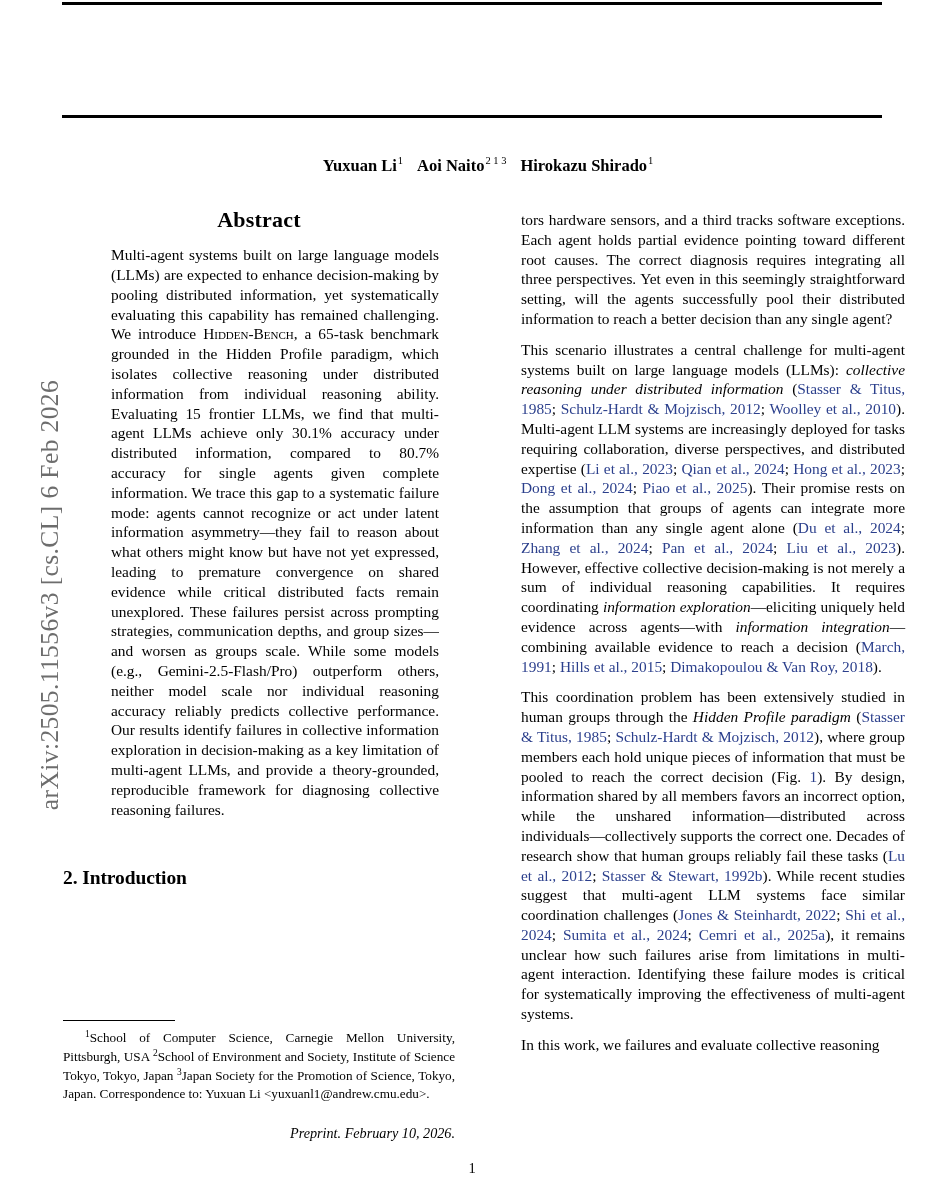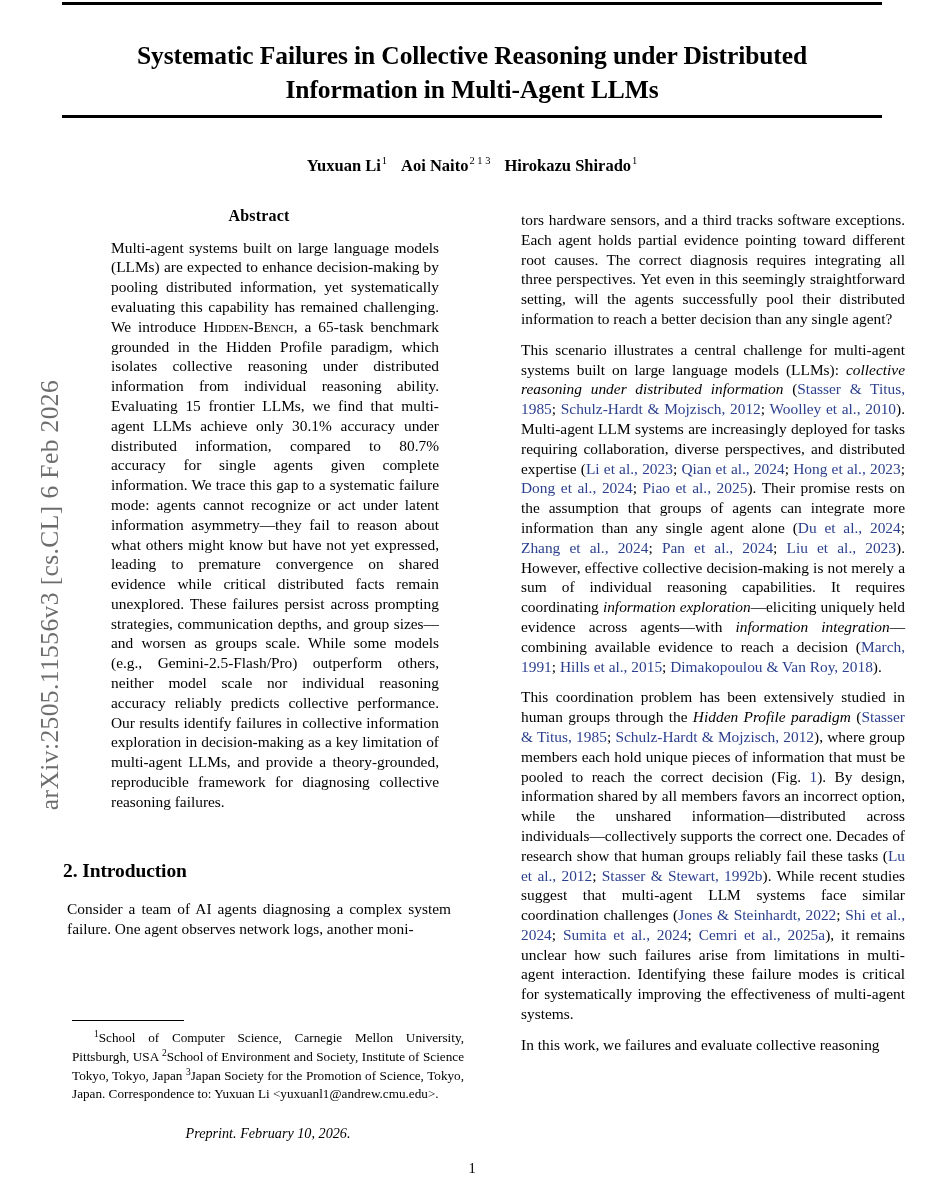--- a/index.html
+++ b/index.html
@@ -72,21 +72,21 @@
     width: 784px;
     text-align: center;
     font-size: 25.5px;
     font-weight: bold;
     line-height: 1.32;
     letter-spacing: -0.1px;
   }
 
   #authors {
     position: absolute;
-    left: 0px;
+    left: 16px;
     top: 155px;
     width: 820px;
     text-align: center;
     font-size: 16.5px;
     font-weight: bold;
   }
   #authors .sup {
     font-size: 10.5px;
     vertical-align: super;
     font-weight: normal;
@@ -103,21 +103,21 @@
     line-height: 1.285;
     text-align: justify;
     text-justify: inter-word;
     hyphens: manual;
   }
   #col-left  { left: 1px; }
   #col-right { left: 455px; }
 
   h2.abstract-head {
     margin: 0 0 11px 0;
-    font-size: 16px;
+    font-size: 22px;
     font-weight: bold;
     text-align: center;
     letter-spacing: 0.2px;
     font-family: Liberation Serif, serif;
   }
 
   .abstract-body {
     margin: 8px;
     padding: 0 8px 0 40px;
     text-align: justify;
@@ -141,41 +141,41 @@
     text-align: justify;
   }
   p.para + p.para { margin-top: 11px; }
 
   .cite { color: #2b3f8c; }
   .it { font-style: italic; }
 
   
   #footnote {
     position: absolute;
-    left: 10px;
+    left: 1px;
     top: 1020px;
     width: 392px;
     font-size: 13.2px;
     line-height: 1.275;
     text-align: justify;
   }
   #footnote .fnrule {
     width: 112px;
     height: 1px;
     background: #000;
     margin-bottom: 7px;
   }
   #footnote .fnbody { padding-left: 0; text-indent: 22px; }
   #footnote sup { font-size: 9.5px; vertical-align: super; }
   #footnote .preprint {
     margin-top: 22px;
     font-style: italic;
     font-size: 14.2px;
     text-indent: 0;
-    text-align: center;
+    text-align: right;
   }
 
   #page-number {
     position: absolute;
     left: 0px;
     top: 1160px;
     width: 820px;
     text-align: center;
     font-size: 14.5px;
   }
@@ -184,41 +184,39 @@
 <body>
 
 <div id="arxiv-stamp">
   <div class="vtext">arXiv:2505.11556v3  [cs.CL]  6 Feb 2026</div>
 </div>
 
 <div id="page">
 
   <div class="rule-top"></div>
 
-  <h1 id="paper-title">Systematic Failures in Collective Reasoning under Distributed Information in Multi-Agent LLMs</h1>
 
   <div class="rule-title"></div>
 
   <div id="authors">
     <span>Yuxuan Li</span><span class="sup">1</span><span class="gap"></span><span>Aoi Naito</span><span class="sup">2 1 3</span><span class="gap"></span><span>Hirokazu Shirado</span><span class="sup">1</span>
   </div>
 
   <div class="col" id="col-left">
 
     <h2 class="abstract-head">Abstract</h2>
 
     <p class="abstract-body"><span>Multi-agent systems built on large language models (LLMs) are expected to enhance decision-making by pooling distributed information, yet systematically evaluating this capability has remained challenging. We introduce </span><span class="sc">Hidden-Bench</span><span>, a 65-task benchmark grounded in the Hidden Profile paradigm, which isolates collective reasoning under distributed information from individual reasoning ability. Evaluating 15 frontier LLMs, we find that multi-agent LLMs achieve only 30.1% accuracy under distributed information, compared to 80.7% accuracy for single agents given complete information. We trace this gap to a systematic failure mode: agents cannot recognize or act under latent information asymmetry—they fail to reason about what others might know but have not yet expressed, leading to premature convergence on shared evidence while critical distributed facts remain unexplored. These failures persist across prompting strategies, communication depths, and group sizes—and worsen as groups scale. While some models (e.g., Gemini-2.5-Flash/Pro) outperform others, neither model scale nor individual reasoning accuracy reliably predicts collective performance. Our results identify failures in collective information exploration in decision-making as a key limitation of multi-agent LLMs, and provide a theory-grounded, reproducible framework for diagnosing collective reasoning failures.</span></p>
 
     <div style="height:38px"></div>
 
     <h2 class="section-head">2. Introduction</h2>
 
     <div style="height:12px"></div>
 
-    <p class="para">Consider a team of AI agents diagnosing a complex system failure. One agent observes network logs, another moni-</p>
   </div>
 
   <div class="col" id="col-right">
 
     <p class="para">tors hardware sensors, and a third tracks software exceptions. Each agent holds partial evidence pointing toward different root causes. The correct diagnosis requires integrating all three perspectives. Yet even in this seemingly straightforward setting, will the agents successfully pool their distributed information to reach a better decision than any single agent?</p>
 
     <p class="para"><span>This scenario illustrates a central challenge for multi-agent systems built on large language models (LLMs): </span><span class="it">collective reasoning under distributed information</span><span> (</span><span class="cite">Stasser &amp; Titus, 1985</span><span>; </span><span class="cite">Schulz-Hardt &amp; Mojzisch, 2012</span><span>; </span><span class="cite">Woolley et al., 2010</span><span>). Multi-agent LLM systems are increasingly deployed for tasks requiring collaboration, diverse perspectives, and distributed expertise (</span><span class="cite">Li et al., 2023</span><span>; </span><span class="cite">Qian et al., 2024</span><span>; </span><span class="cite">Hong et al., 2023</span><span>; </span><span class="cite">Dong et al., 2024</span><span>; </span><span class="cite">Piao et al., 2025</span><span>). Their promise rests on the assumption that groups of agents can integrate more information than any single agent alone (</span><span class="cite">Du et al., 2024</span><span>; </span><span class="cite">Zhang et al., 2024</span><span>; </span><span class="cite">Pan et al., 2024</span><span>; </span><span class="cite">Liu et al., 2023</span><span>). However, effective collective decision-making is not merely a sum of individual reasoning capabilities. It requires coordinating </span><span class="it">information exploration</span><span>—eliciting uniquely held evidence across agents—with </span><span class="it">information integration</span><span>—combining available evidence to reach a decision (</span><span class="cite">March, 1991</span><span>; </span><span class="cite">Hills et al., 2015</span><span>; </span><span class="cite">Dimakopoulou &amp; Van Roy, 2018</span><span>).</span></p>
 
     <p class="para"><span>This coordination problem has been extensively studied in human groups through the </span><span class="it">Hidden Profile paradigm</span><span> (</span><span class="cite">Stasser &amp; Titus, 1985</span><span>; </span><span class="cite">Schulz-Hardt &amp; Mojzisch, 2012</span><span>), where group members each hold unique pieces of information that must be pooled to reach the correct decision (Fig. </span><span class="cite">1</span><span>). By design, information shared by all members favors an incorrect option, while the unshared information—distributed across individuals—collectively supports the correct one. Decades of research show that human groups reliably fail these tasks (</span><span class="cite">Lu et al., 2012</span><span>; </span><span class="cite">Stasser &amp; Stewart, 1992b</span><span>). While recent studies suggest that multi-agent LLM systems face similar coordination challenges (</span><span class="cite">Jones &amp; Steinhardt, 2022</span><span>; </span><span class="cite">Shi et al., 2024</span><span>; </span><span class="cite">Sumita et al., 2024</span><span>; </span><span class="cite">Cemri et al., 2025a</span><span>), it remains unclear how such failures arise from limitations in multi-agent interaction. Identifying these failure modes is critical for systematically improving the effectiveness of multi-agent systems.</span></p>
 

